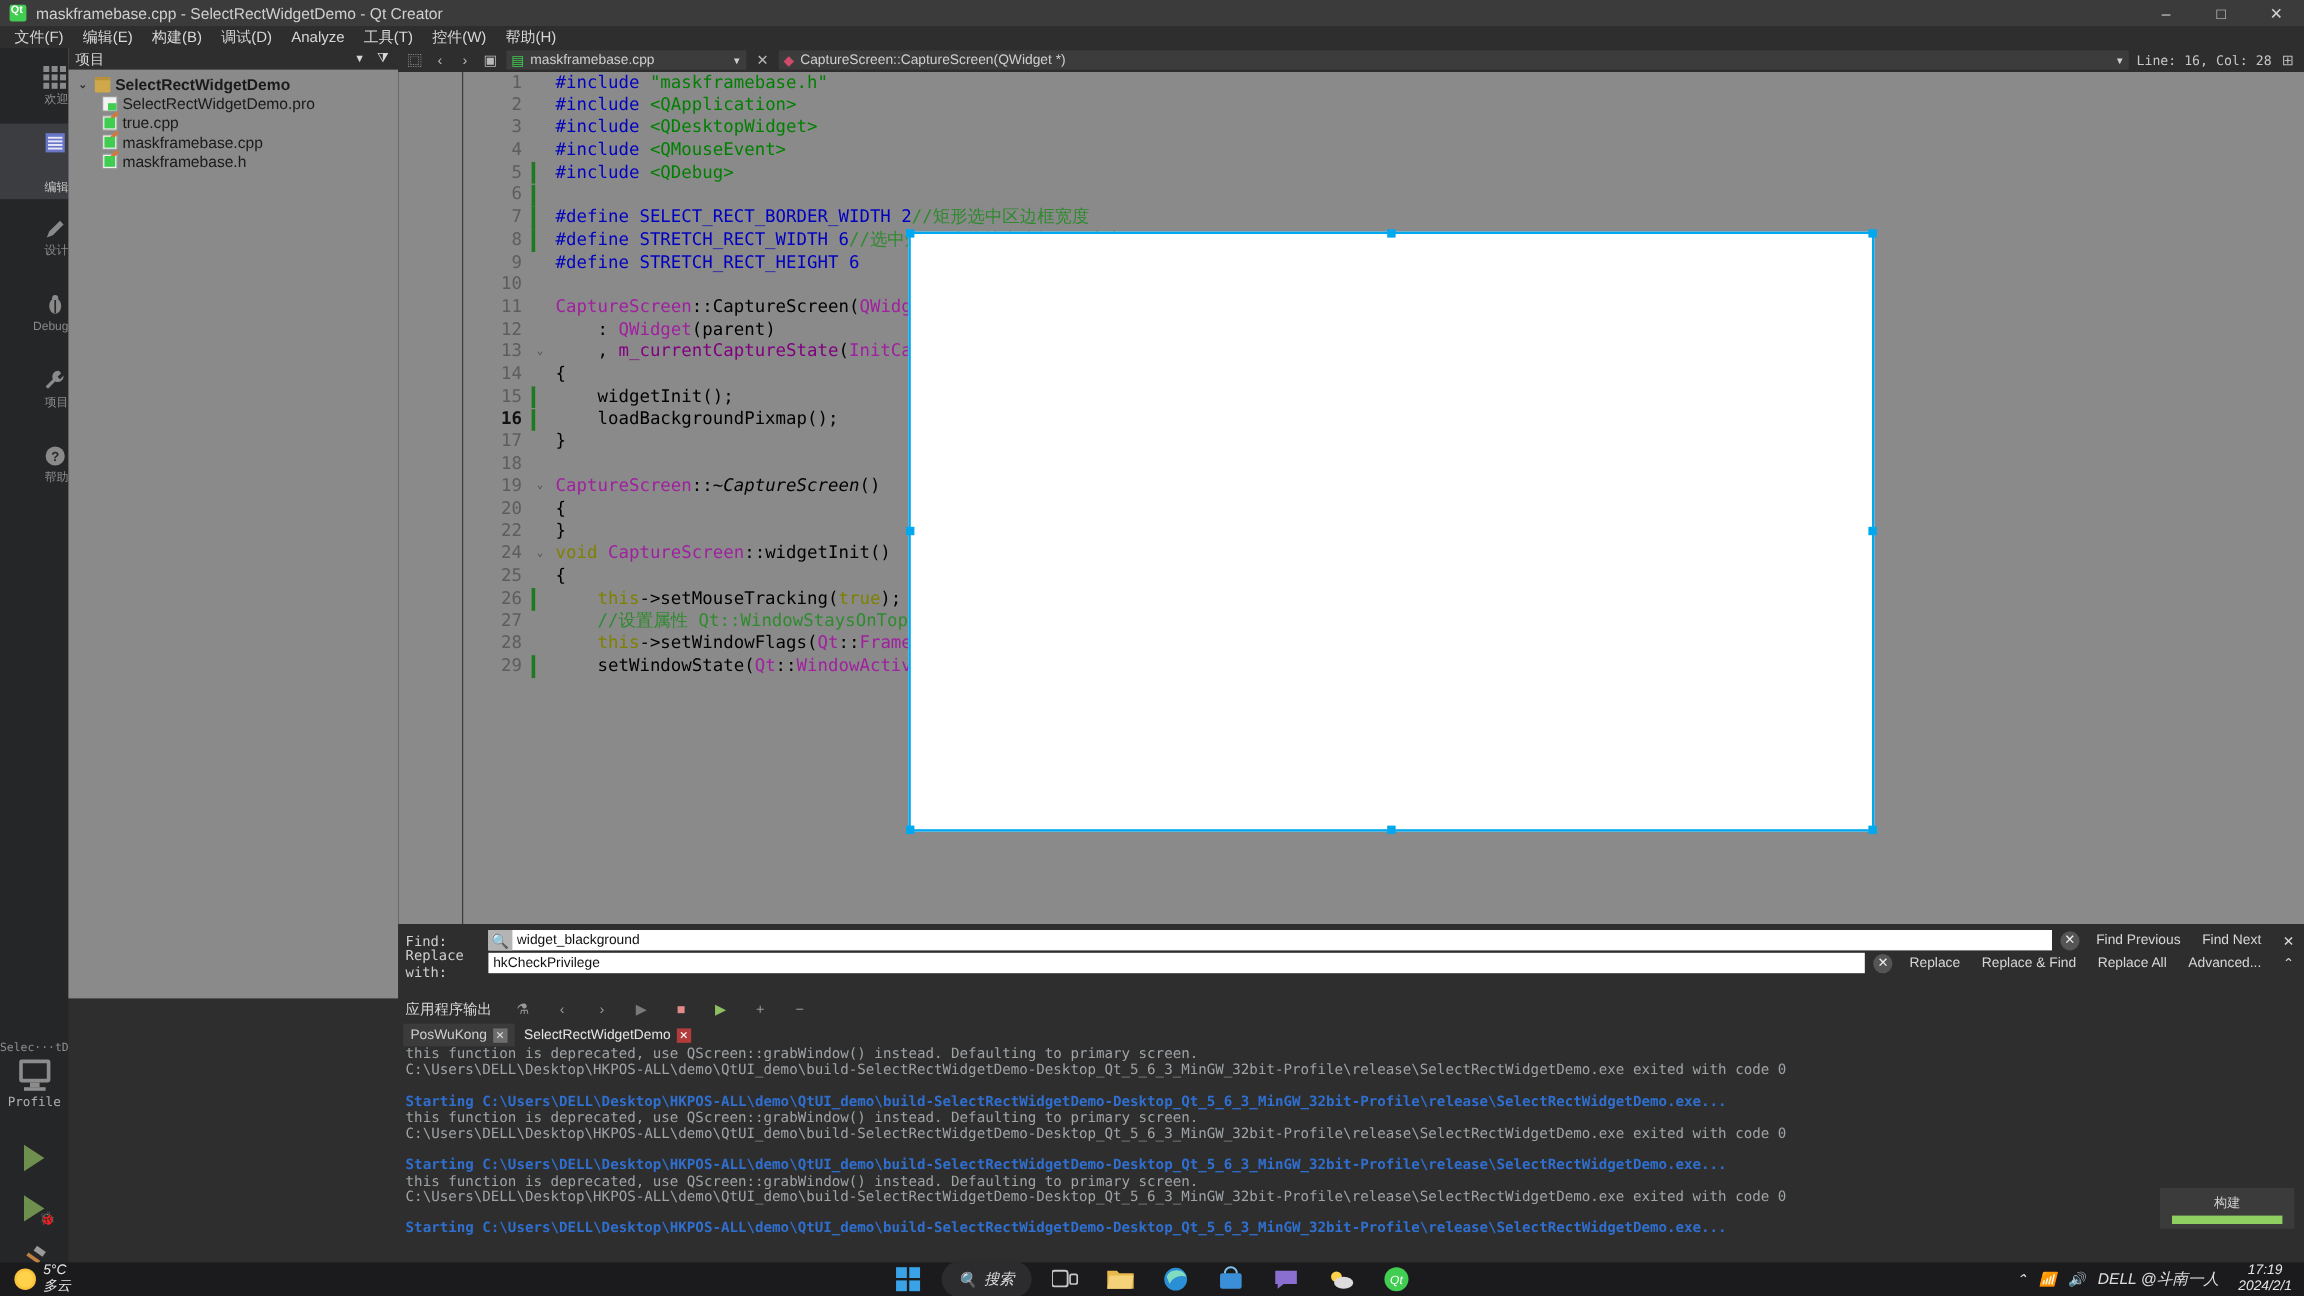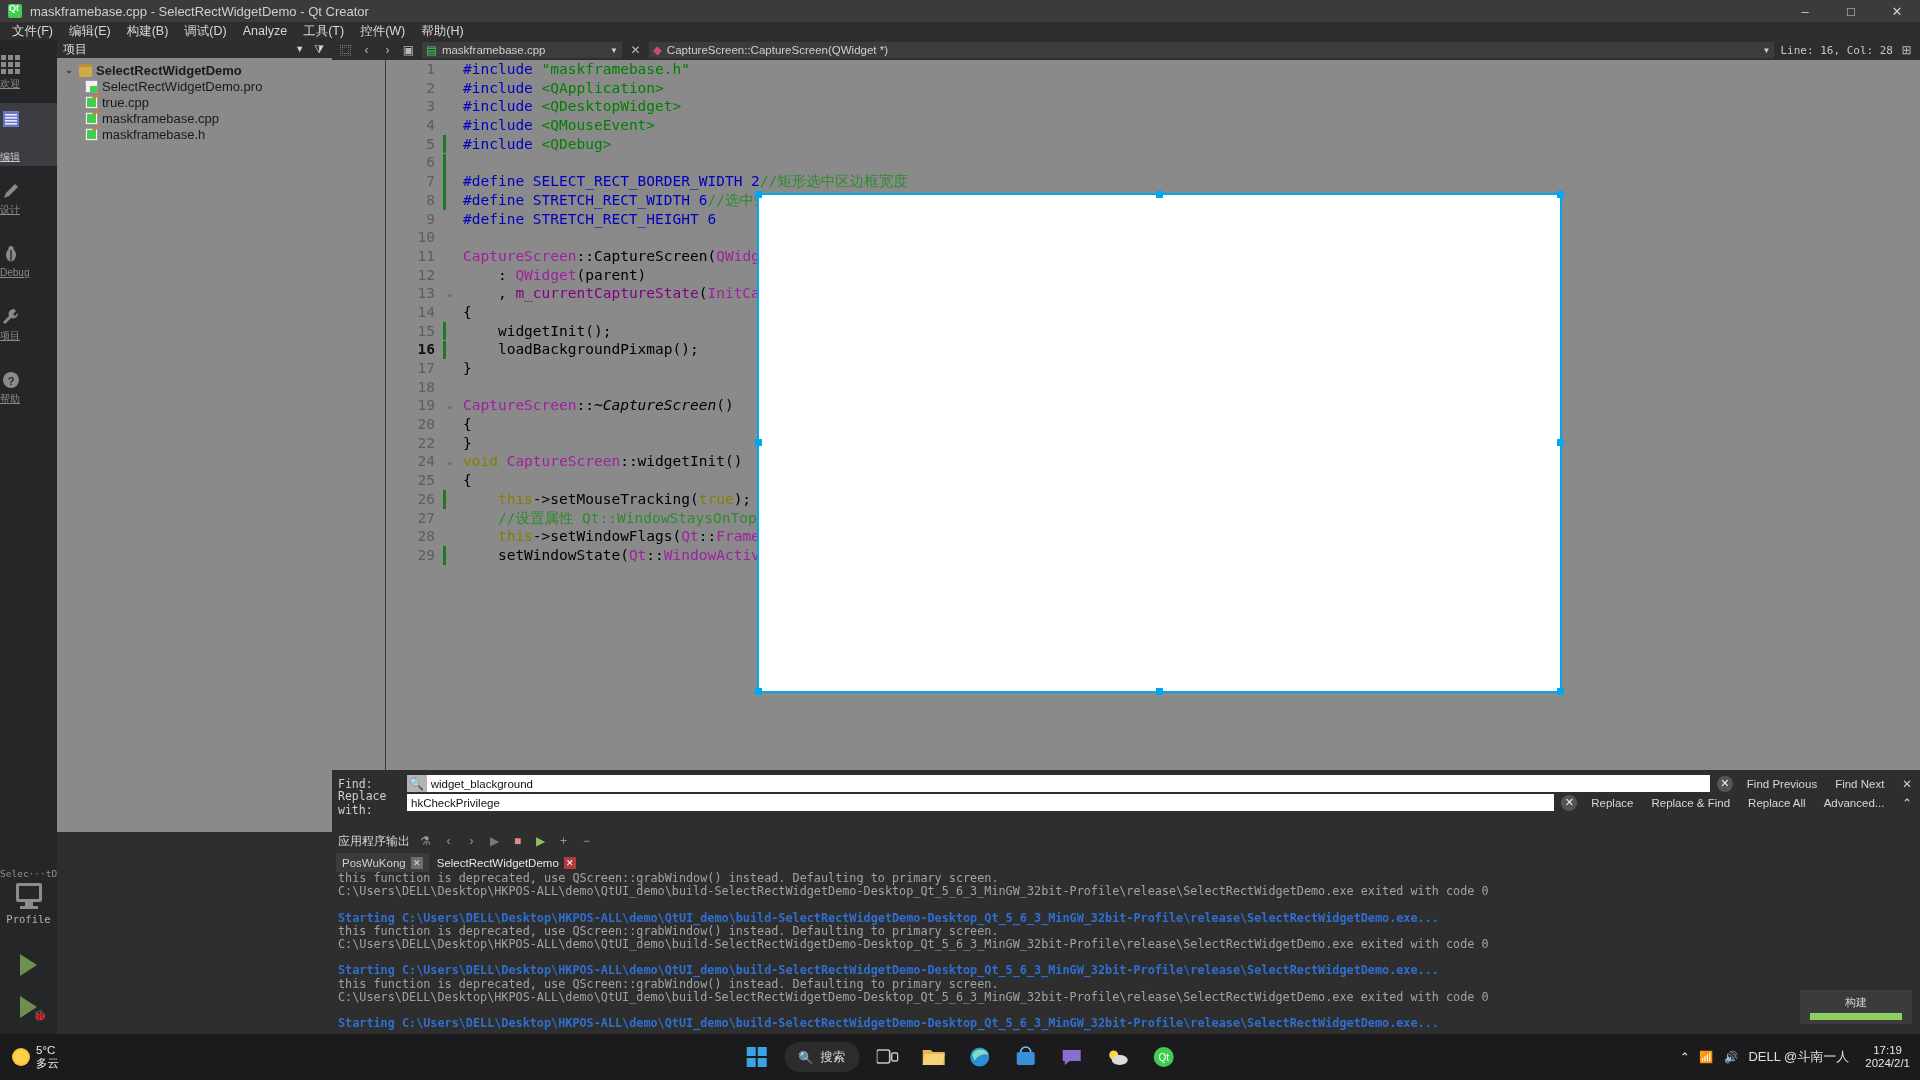--- a/index.html
+++ b/index.html
@@ -21,22 +21,22 @@
   #titlebar .wbtn { width:46px; height:22px; display:flex; align-items:center;
      justify-content:center; color:#cfcfcf; font-size:13px; }
 
   
   #menubar { position:absolute; left:0; top:22px; width:1920px; height:18px;
      background:#2e2e2e; display:flex; align-items:center; padding-left:4px; }
   #menubar .mi { padding:1px 8px; font-size:12.5px; color:#d7d7d7; }
 
   
   #modebar { position:absolute; left:0; top:40px; width:57px; bottom:0; background:#242628; }
-  .mode { height:63px; display:flex; flex-direction:column; align-items:flex-start;
-     justify-content:center; color:#8a8a8a; font-size:10.5px; gap:3px;text-decoration:underline; }
+  .mode { height:63px; display:flex; flex-direction:column; align-items:flex-end;
+     justify-content:center; color:#8a8a8a; font-size:10.5px; gap:3px; }
   .mode.active { background:#3b3d40; color:#c8c8c8;gap:22px; }
   .mode .ic { width:22px; height:22px; display:flex; align-items:center; justify-content:center; }
   .mode .lbl { font-size:10px; line-height:10px; }
 
   #kitsel { position:absolute; left:0; bottom:155px; width:57px; }
   #kitsel .kitname { font-size:9.5px; color:#8f8f8f; text-align:center;
       font-family:"DejaVu Sans Mono",monospace; white-space:nowrap; overflow:hidden; }
   #kitsel .kitbox { display:flex; flex-direction:column; align-items:center; padding-top:4px; }
   #kitsel .monitor { width:26px; height:19px; border:3px solid #8c8c8c; border-radius:2px; }
   #kitsel .stand { width:8px; height:4px; background:#8c8c8c; }
@@ -114,21 +114,21 @@
       font-family:Liberation Sans, sans-serif; font-size:11.5px; color:#111; padding-left:4px; }
   .fld .mag { width:20px; text-align:center; color:#444; font-size:12px; background:#b4b4b4; height:17px;
       display:flex; align-items:center; justify-content:center; }
   .clr { width:16px; height:16px; border-radius:50%; background:#555; color:#eee; font-size:11px;
       display:flex; align-items:center; justify-content:center; margin:0 5px; flex:none; }
   .fbtn { font-size:11.5px; color:#d7d7d7; padding:0 9px; white-space:nowrap;
       font-family:"Liberation Sans",sans-serif;text-align:right; }
 
   
   #outpane { position:absolute; left:332px; right:0; bottom:28px; height:220px; background:#2e2e2e; }
-  #outhdr { height:18px; display:flex; align-items:center; gap:8px; padding-left:6px; }
+  #outhdr { height:18px; display:flex; align-items:center; gap:18px; padding-left:6px; }
   #outhdr .t { font-size:12px; color:#d7d7d7; }
   #outhdr .oic { width:15px; height:15px; display:flex; align-items:center; justify-content:center;
       color:#9a9a9a; font-size:12px; }
   #outtabs { height:22px; display:flex; align-items:flex-end; padding-left:4px; gap:2px; }
   .otab { height:19px; display:flex; align-items:center; gap:5px; padding:0 6px; font-size:11.5px;
       font-family:Liberation Sans, sans-serif; background:#3b3b3b; color:#cfcfcf; }
   .otab.active { background:#2e2e2e; color:#e6e6e6; }
   .otab .x { width:12px; height:12px; background:#6e6e6e; color:#ddd; font-size:9px;
       display:flex; align-items:center; justify-content:center; }
   .otab.active .x { background:#b23b3b; color:#fff; }
@@ -146,22 +146,22 @@
   .sitem { font-size:11.5px; color:#cfcfcf; }
   .sitem.active { color:#fff; }
 
   
   #buildprog { position:absolute; right:8px; bottom:56px; width:112px; height:34px; background:#3b3b3b;
       display:flex; flex-direction:column; align-items:center; justify-content:center; gap:3px; }
   #buildprog .bl { font-size:11px; color:#d0d0d0; }
   #buildprog .bar { width:92px; height:7px; background:#8fce60; }
 
   
-  #taskbar { position:absolute; left:0; bottom:0; width:1920px; height:46px; background:#1b1b1d;
-      display:flex; align-items:center; }
+  #taskbar { position:absolute; left:0; bottom:0; width:1920px; height:28px; background:#1b1b1d;
+      display:flex; align-items:center;font-style:italic; }
   #weather { display:flex; align-items:center; gap:6px; padding-left:12px; width:150px; color:#e8e8e8; }
   #weather .sun { width:18px; height:18px; border-radius:50%;
       background:radial-gradient(circle,#ffd24a 45%,#f0a020 100%); }
   #weather .wt { font-size:11.5px; line-height:13px; }
   #tbcenter { position:absolute; left:50%; transform:translateX(-50%); display:flex;
       align-items:center; gap:10px; }
   .tbi { width:36px; height:36px; display:flex; align-items:center; justify-content:center;
       border-radius:4px; }
   #searchpill { height:30px; background:#2c2c2e; border-radius:15px; display:flex; align-items:center;
       gap:6px; padding:0 14px; color:#dcdcdc; font-size:12.5px; }

